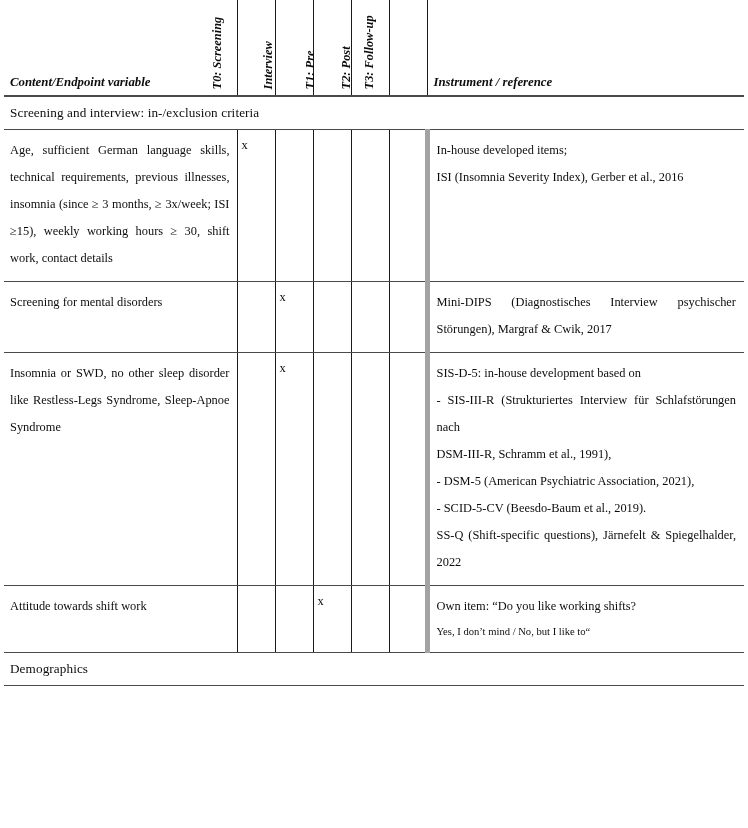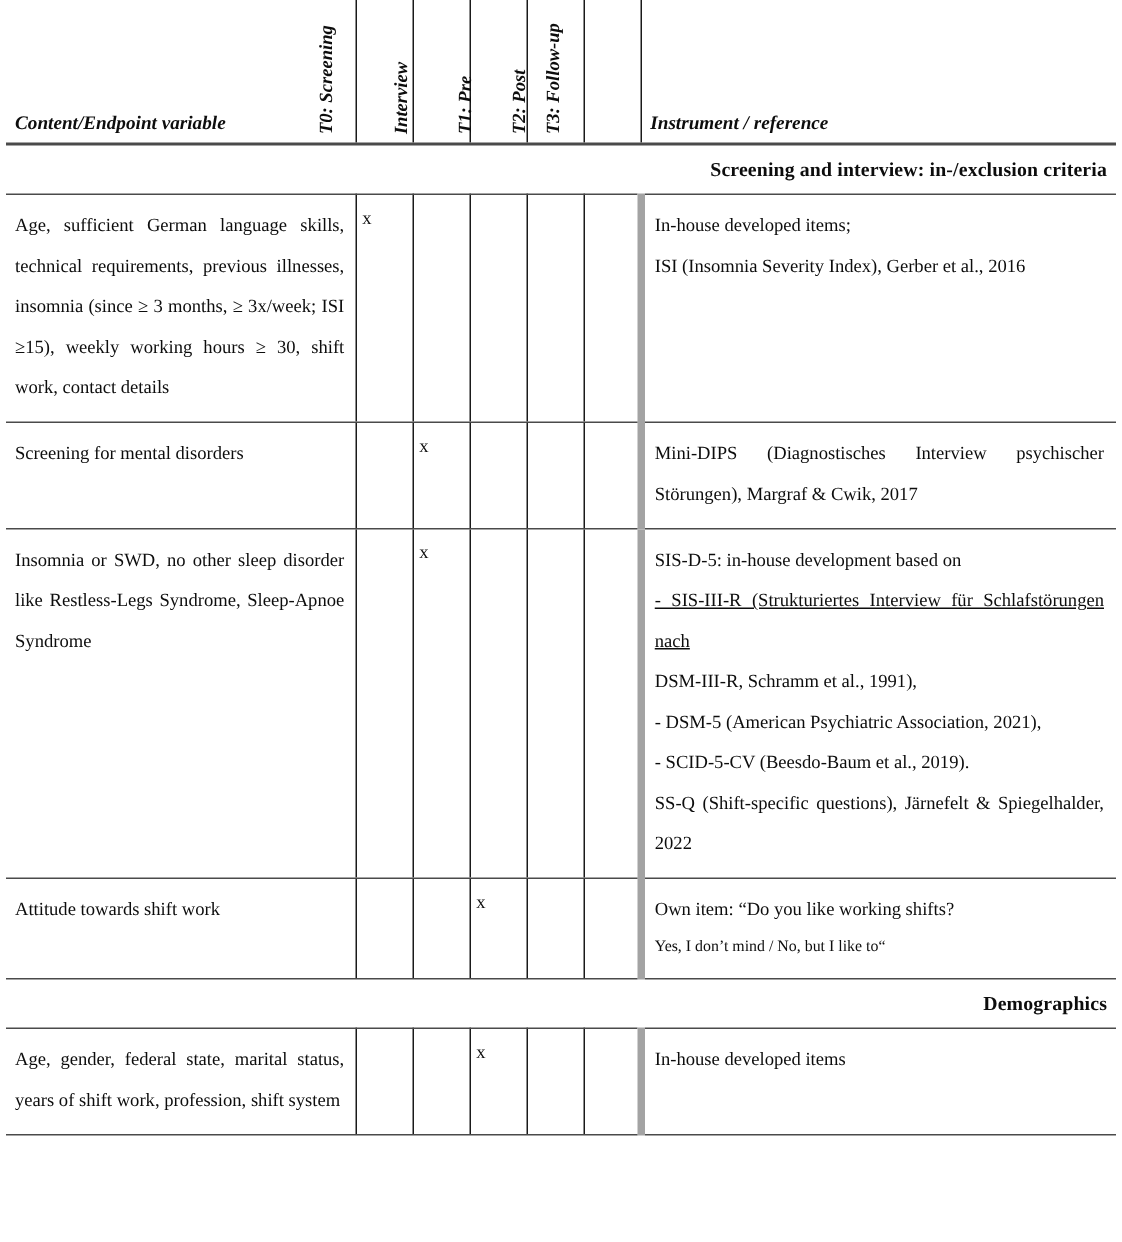--- a/index.html
+++ b/index.html
@@ -26,21 +26,20 @@
     border-collapse: collapse;
     table-layout: fixed;
     font-size: 12.4px;
   }
 
   table.study-table td,
   table.study-table th {
     vertical-align: top;
     padding: 0;
     border: 0 solid #1a1a1a;
-    text-align: right;
   }
 
   
   col.c-variable   { width: 233px; }
   col.c-tick       { width: 38px; }
   col.c-instrument { width: 317px; }
 
   
   tr.header-row > th {
     height: 95px;
@@ -74,21 +73,21 @@
     transform: translateX(-50%) rotate(-90deg);
     white-space: nowrap;
     font-style: italic;
     font-size: 12.4px;
     line-height: 1;
     margin-left: 4px;
   }
 
   
   tr.section-row > td {
-    font-weight: bold;
+    font-weight: normal;
     font-size: 13.2px;
     padding: 8px 6px 8px 6px;
     border-bottom: 1.6px solid #4a4a4a;
     letter-spacing: .1px;
   }
 
   
   tr.data-row > td {
     border-bottom: 1.6px solid #4a4a4a;
   }
@@ -204,21 +203,21 @@
 
       <tr class="data-row">
         <td class="cell-variable">Insomnia or SWD, no other sleep disorder like Restless-Legs Syndrome, Sleep-Apnoe Syndrome</td>
         <td class="cell-tick"></td>
         <td class="cell-tick">x</td>
         <td class="cell-tick"></td>
         <td class="cell-tick"></td>
         <td class="cell-tick"></td>
         <td class="cell-instrument nojust">
           <div>SIS-D-5: in-house development based on</div>
-          <div class="justify-line" style="text-align:justify;text-align-last:left;text-decoration:underline;">-  SIS-III-R  (Strukturiertes  Interview  für Schlafstörungen nach</div>
+          <div class="justify-line" style="text-align:justify;text-align-last:left;">-  SIS-III-R  (Strukturiertes  Interview  für Schlafstörungen nach</div>
           <div>DSM-III-R, Schramm et al., 1991),</div>
           <div>- DSM-5 (American Psychiatric Association, 2021),</div>
           <div>- SCID-5-CV (Beesdo-Baum et al., 2019).</div>
           <div style="text-align:justify;text-align-last:left;">SS-Q (Shift-specific questions), Järnefelt &amp; Spiegelhalder, 2022</div>
         </td>
       </tr>
 
       <tr class="data-row">
         <td class="cell-variable nojust">Attitude towards shift work</td>
         <td class="cell-tick"></td>
@@ -230,24 +229,15 @@
           <div>Own item: “Do you like working shifts?</div>
           <span class="small-note">Yes, I don’t mind / No, but I like to“</span>
         </td>
       </tr>
 
 
       <tr class="section-row">
         <td colspan="7">Demographics</td>
       </tr>
 
-      <tr class="data-row">
-        <td class="cell-variable">Age, gender, federal state, marital status, years of shift work, profession, shift system</td>
-        <td class="cell-tick"></td>
-        <td class="cell-tick"></td>
-        <td class="cell-tick">x</td>
-        <td class="cell-tick"></td>
-        <td class="cell-tick"></td>
-        <td class="cell-instrument nojust">In-house developed items</td>
-      </tr>
     </tbody>
   </table>
 </div>
 
 </body></html>

